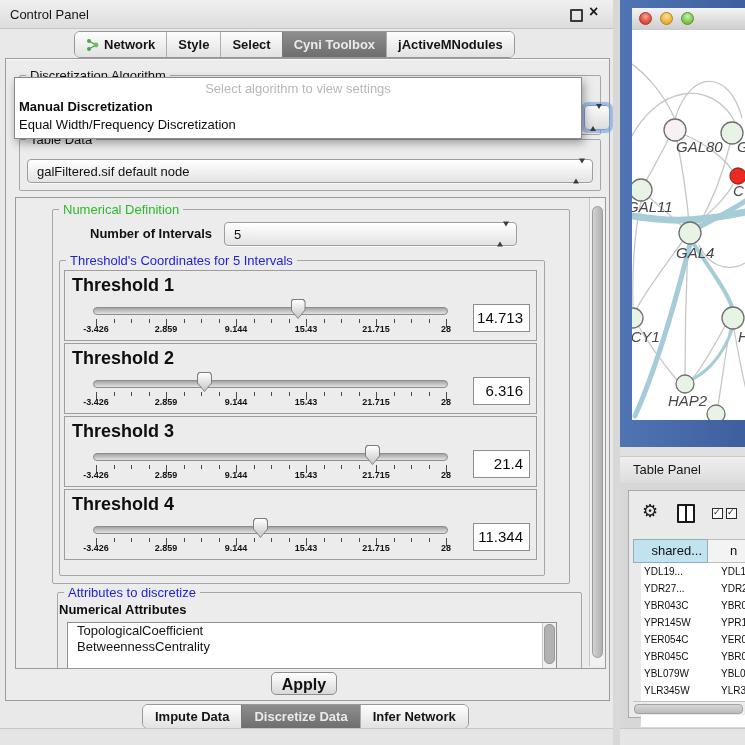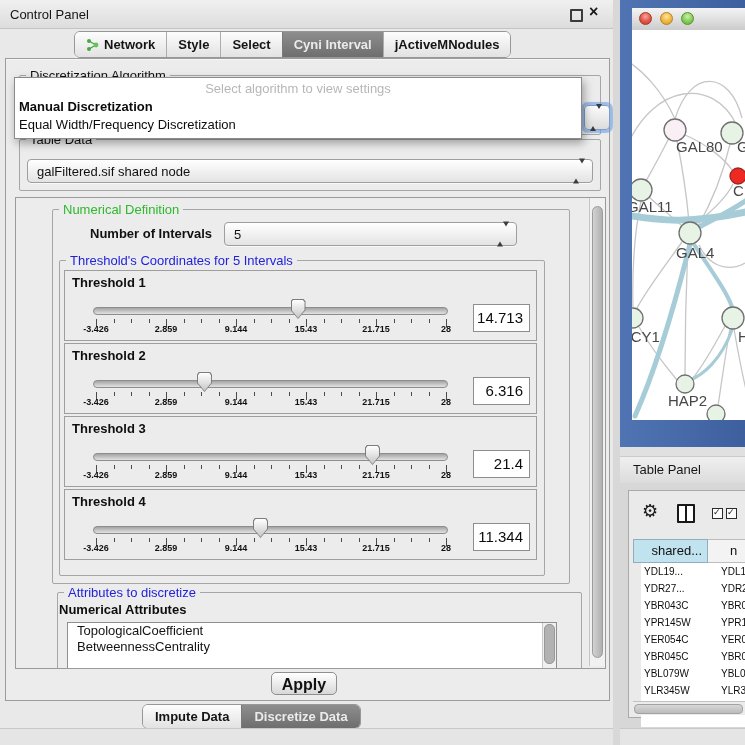--- a/index.html
+++ b/index.html
@@ -57,21 +57,21 @@
 
   .scrollpane{position:absolute;left:9px;top:138px;width:589px;height:470px;
     border:1px solid #9a9a9a;background:#ececec;overflow:hidden;}
   .interval-group{left:36px;top:11px;width:516px;height:373px;}
   .noi-label{position:absolute;left:74px;top:28px;font-size:13px;font-weight:bold;color:#111;}
   .noi-combo{left:208px;top:24px;width:293px;height:24px;}
   .th-group{left:43px;top:62px;width:484px;height:314px;}
 
   .th-panel{position:absolute;left:48px;width:471px;height:69px;background:#ececec;
     border:1px solid #9e9e9e;}
-  .th-label{position:absolute;left:7px;top:4px;font-size:13px;font-weight:bold;color:#0e0e0e;}
+  .th-label{position:absolute;left:7px;top:4px;font-size:18px;font-weight:bold;color:#0e0e0e;}
   .th-track{position:absolute;left:28px;top:36px;width:355px;height:8px;border-radius:4px;
     background:linear-gradient(#a4a4a4,#e2e2e2);border:1px solid #8d8d8d;box-sizing:border-box;}
   .tick{position:absolute;width:1px;background:#4a4a4a;}
   .tick-label{position:absolute;top:53px;font-size:9px;font-weight:bold;color:#111;
     transform:translateX(-50%);white-space:nowrap;}
   .th-thumb{position:absolute;top:28px;width:15px;height:20px;
     clip-path:polygon(12% 0%,88% 0%,100% 12%,100% 55%,50% 100%,0% 55%,0% 12%);
     background:#7d7d7d;}
   .th-thumb-in{position:absolute;left:1px;top:1px;right:1px;bottom:1px;
     clip-path:polygon(12% 0%,88% 0%,100% 12%,100% 55%,50% 100%,0% 55%,0% 12%);
@@ -105,21 +105,21 @@
     background:linear-gradient(#fdfdfd,#e2e2e2);border-left:1px solid #adadad;white-space:nowrap;}
   .btab:first-child{border-left:none;}
   .btab.selected{background:linear-gradient(#8e8e8e,#6e6e6e);color:#ebebeb;border-left-color:#7a7a7a;}
 
   .bottom-strip{position:absolute;left:0;top:728px;width:745px;height:17px;
     background:#e5e5e5;border-top:1px solid #c8c8c8;}
 
   
   #right-gap{position:absolute;left:613px;top:0;width:7px;height:745px;background:#d8d8d8;}
   .net-window{position:absolute;left:620px;top:0;width:125px;height:447px;
-    background:linear-gradient(90deg,#5074b3,#3e5f9d);}
+    background:linear-gradient(90deg,#5074b3,#3e5f9d);font-style:italic;}
   .net-titlebar{position:absolute;left:12px;top:8px;width:113px;height:22px;
     background:linear-gradient(#f4f4f4,#cccccc);border-bottom:1px solid #8f8f8f;}
   .tl{position:absolute;top:4px;width:13px;height:13px;border-radius:50%;box-sizing:border-box;}
   .tl.red{left:7px;background:radial-gradient(circle at 50% 32%,#f7a49b,#e05547 55%,#c23b2d);border:1px solid #a53528;}
   .tl.yellow{left:28px;background:radial-gradient(circle at 50% 32%,#fde3a0,#f0b63e 55%,#d79a2a);border:1px solid #b3831f;}
   .tl.green{left:49px;background:radial-gradient(circle at 50% 32%,#c9efae,#84cc54 55%,#64ad38);border:1px solid #57922f;}
   .net-canvas{position:absolute;left:12px;top:30px;width:113px;height:390px;background:#ffffff;overflow:hidden;}
 
   .tp-header{position:absolute;left:620px;top:456px;width:125px;height:26px;
     background:linear-gradient(#efefef,#dcdcdc);border-top:1px solid #cacaca;border-bottom:1px solid #b3b3b3;}
@@ -172,21 +172,21 @@
           </svg>
           <span>Network</span>
         </div>
         <div class="tab">
           <span>Style</span>
         </div>
         <div class="tab">
           <span>Select</span>
         </div>
         <div class="tab selected">
-          <span>Cyni Interval</span>
+          <span>Cyni Toolbox</span>
         </div>
         <div class="tab">
           <span>jActiveMNodules</span>
         </div>
       </div>
 
     <div class="main-panel">
 
       <div class="group algo-group">
         <span class="group-title">Discretization Algorithm</span>
@@ -201,21 +201,21 @@
       <div class="popup">
         <div class="popup-hint">Select algorithm to view settings</div>
         <div class="popup-opt1">Manual Discretization</div>
         <div class="popup-opt2">Equal Width/Frequency Discretization</div>
       </div>
 
       <div class="group td-group">
         <span class="group-title">Table Data</span>
       </div>
       <div class="combo td-combo">
-        <span>galFiltered.sif shared node</span>
+        <span>galFiltered.sif default node</span>
         <span class="stepper">
           <span class="arr-up"></span><span class="arr-dn"></span>
         </span>
       </div>
 
       <div class="scrollpane">
         <div class="group interval-group">
           <span class="group-title t-green">Numerical Definition</span>
         </div>
 
@@ -391,20 +391,21 @@
           <div class="sp-thumb"></div>
         </div>
       </div>
 
       <button class="apply-btn">Apply</button>
     </div>
 
     <div class="bottom-tabs" id="bottom-tabs">
         <div class="btab">Impute Data</div>
         <div class="btab selected">Discretize Data</div>
+        <div class="btab">Infer Network</div>
       </div>
   </div>
 
   <div class="bottom-strip"></div>
 
   <div id="right-gap"></div>
 
   <div class="net-window">
     <div class="net-titlebar">
       <span class="tl red"></span>

